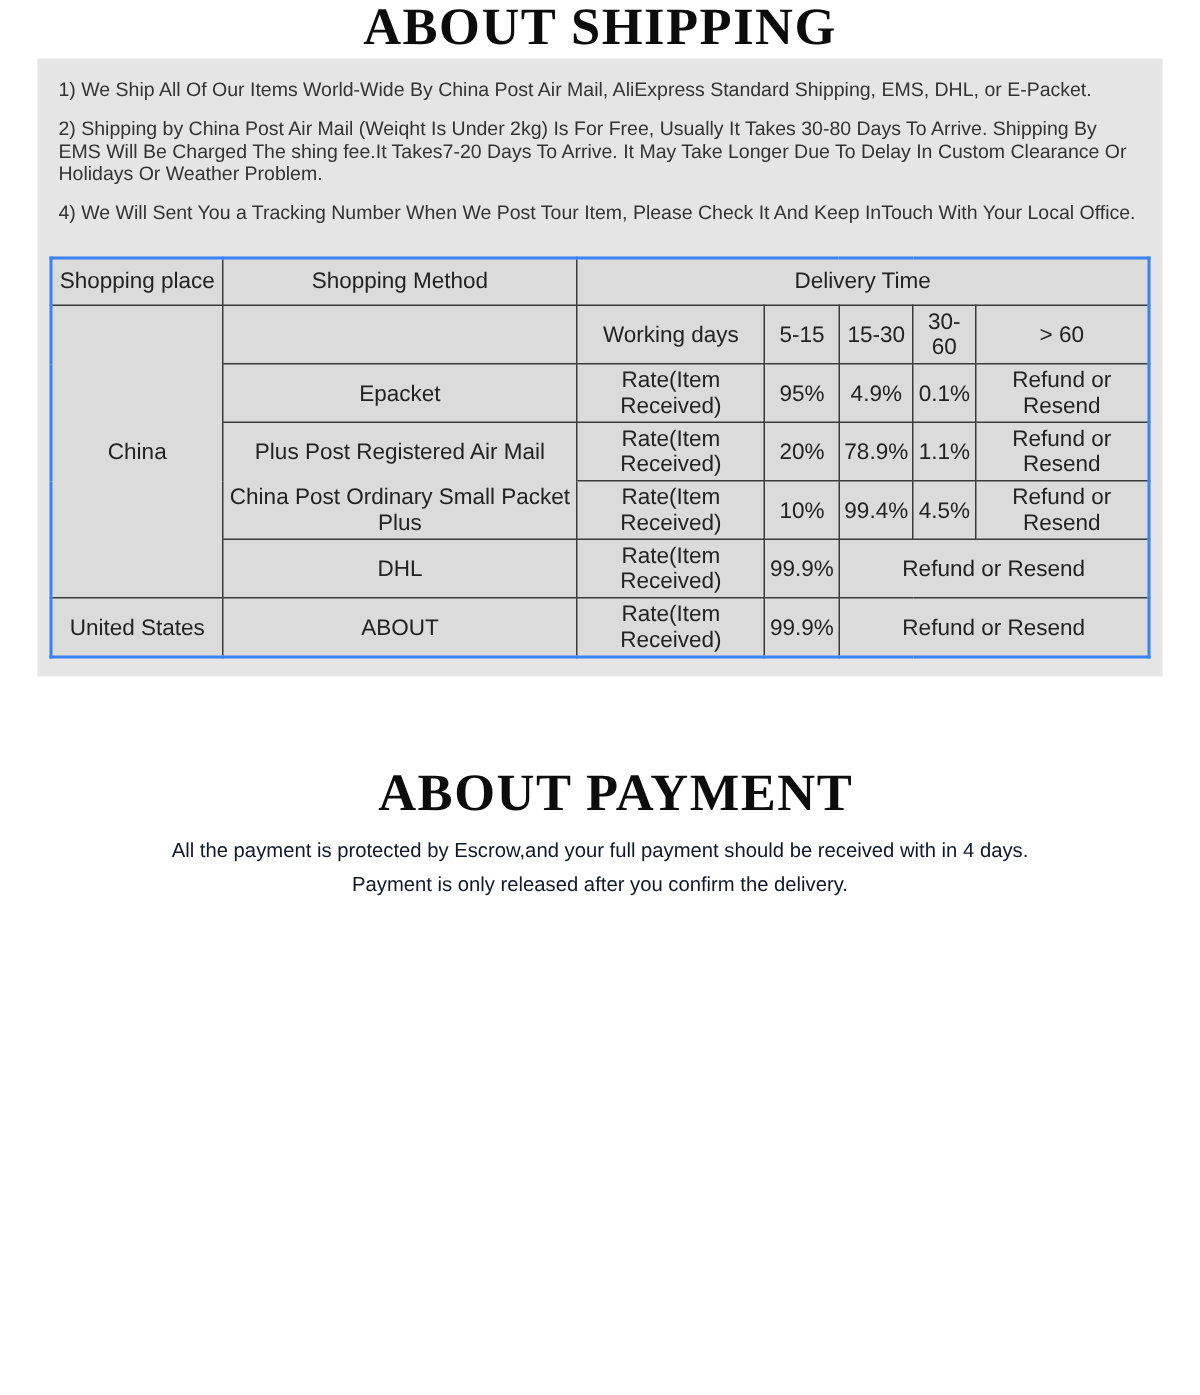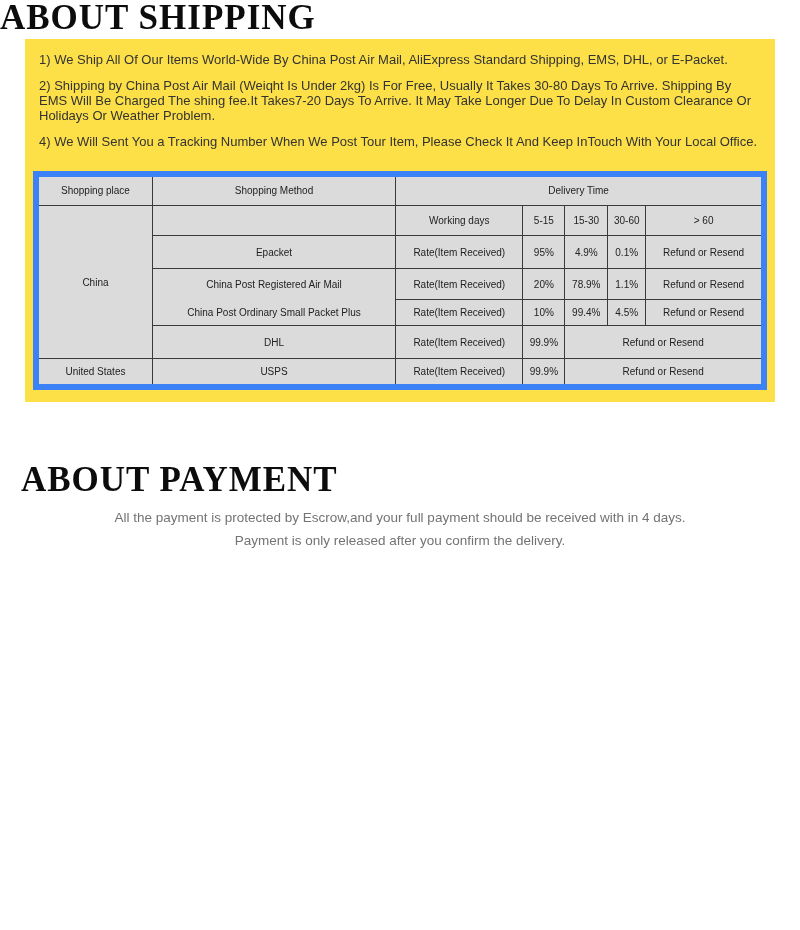--- a/index.html
+++ b/index.html
@@ -1,29 +1,29 @@
 <!DOCTYPE html>
 <html><head>
 <meta charset="utf-8">
 <style>
   html,body{margin:0;padding:0;background:#fff;}
   .page{position:relative;width:800px;height:930px;overflow:hidden;background:#fff;
         font-family:"Liberation Sans", sans-serif;}
   .big-title{font-family:"Liberation Serif", serif;font-weight:700;font-size:35px;
-             line-height:1.0;text-align:left;color:#0c0c0c;margin:0;letter-spacing:1px;}
-  .info-box{margin:4px 25px 0;background:#fde047;padding:14px 8px 12px;}
+             line-height:1.0;text-align:center;color:#0c0c0c;margin:0;letter-spacing:1px;}
+  .info-box{margin:4px 25px 0;background:#e5e5e5;padding:14px 8px 12px;}
   .ship-p{margin:0 5px 11px 6px;font-size:13px;line-height:1.15;color:#333;}
-  .ship-table{border-collapse:collapse;width:100%;margin-top:21px;font-size:10px;color:#222;
-              border:6px solid #3b82f6;background:#dbdbdb;}
+  .ship-table{border-collapse:collapse;width:100%;margin-top:21px;font-size:15px;color:#222;
+              border:2px solid #3b82f6;background:#dbdbdb;}
   .ship-table td{border:1px solid #3a3a3a;text-align:center;padding:2px 3px;}
   .ship-table td.nb{border-bottom-style:hidden;}
   tr.r1{height:32px}tr.r2{height:30px}tr.r3{height:33px}tr.r4{height:31px}
   tr.r5{height:26px}tr.r6{height:33px}tr.r7{height:28px}
   .pay-title{margin-top:60px;padding-left:21px;}
-  .pay-sub{text-align:center;color:#737373;font-size:13.5px;margin:0;}
+  .pay-sub{text-align:center;color:#0f172a;font-size:13.5px;margin:0;}
   .pay-sub.l1{margin-top:13px}
   .pay-sub.l2{margin-top:8px}
   .illus{position:absolute;left:0;top:700;width:800px;height:230px;}
 </style>
 </head>
 <body>
 
 <div class="page">
 
   <h1 class="big-title">ABOUT SHIPPING</h1>
@@ -60,21 +60,21 @@
         </tr>
         <tr class="r3">
           <td>Epacket</td>
           <td>Rate(Item Received)</td>
           <td>95%</td>
           <td>4.9%</td>
           <td>0.1%</td>
           <td>Refund or Resend</td>
         </tr>
         <tr class="r4">
-          <td class="nb">China Post Registered Air Mail</td>
+          <td class="nb">Plus Post Registered Air Mail</td>
           <td>Rate(Item Received)</td>
           <td>20%</td>
           <td>78.9%</td>
           <td>1.1%</td>
           <td>Refund or Resend</td>
         </tr>
         <tr class="r5">
           <td>China Post Ordinary Small Packet Plus</td>
           <td>Rate(Item Received)</td>
           <td>10%</td>
@@ -83,21 +83,21 @@
           <td>Refund or Resend</td>
         </tr>
         <tr class="r6">
           <td>DHL</td>
           <td>Rate(Item Received)</td>
           <td>99.9%</td>
           <td colspan="3">Refund or Resend</td>
         </tr>
         <tr class="r7">
           <td>United States</td>
-          <td>USPS</td>
+          <td>ABOUT</td>
           <td>Rate(Item Received)</td>
           <td>99.9%</td>
           <td colspan="3">Refund or Resend</td>
         </tr>
       </tbody>
     </table>
   </div>
 
   <h1 class="big-title pay-title">ABOUT PAYMENT</h1>
   <p class="pay-sub l1">All the payment is protected by Escrow,and your full payment should be received with in 4 days.</p>

